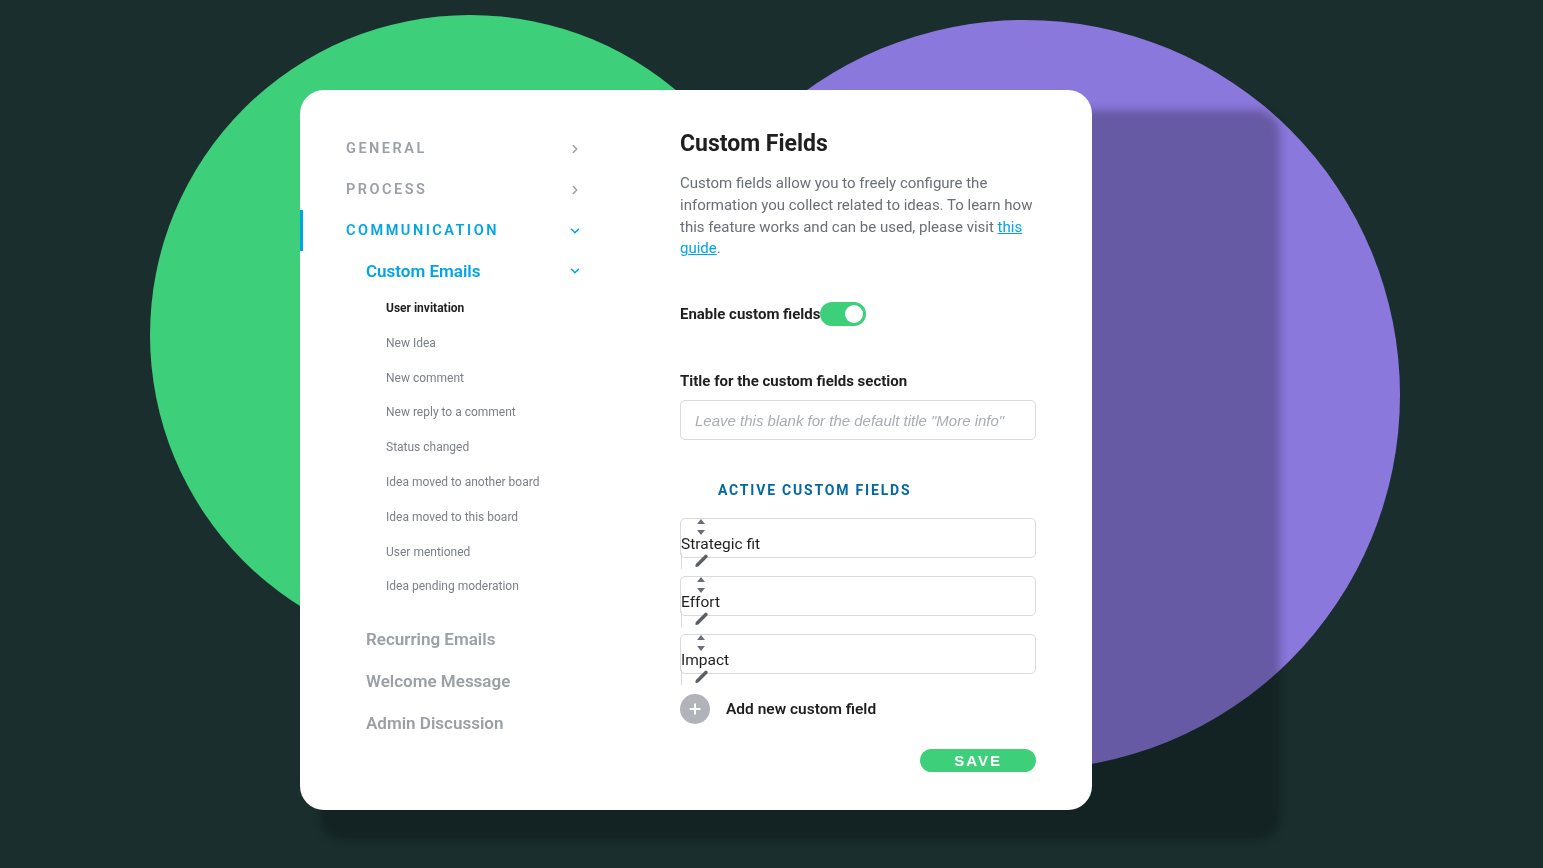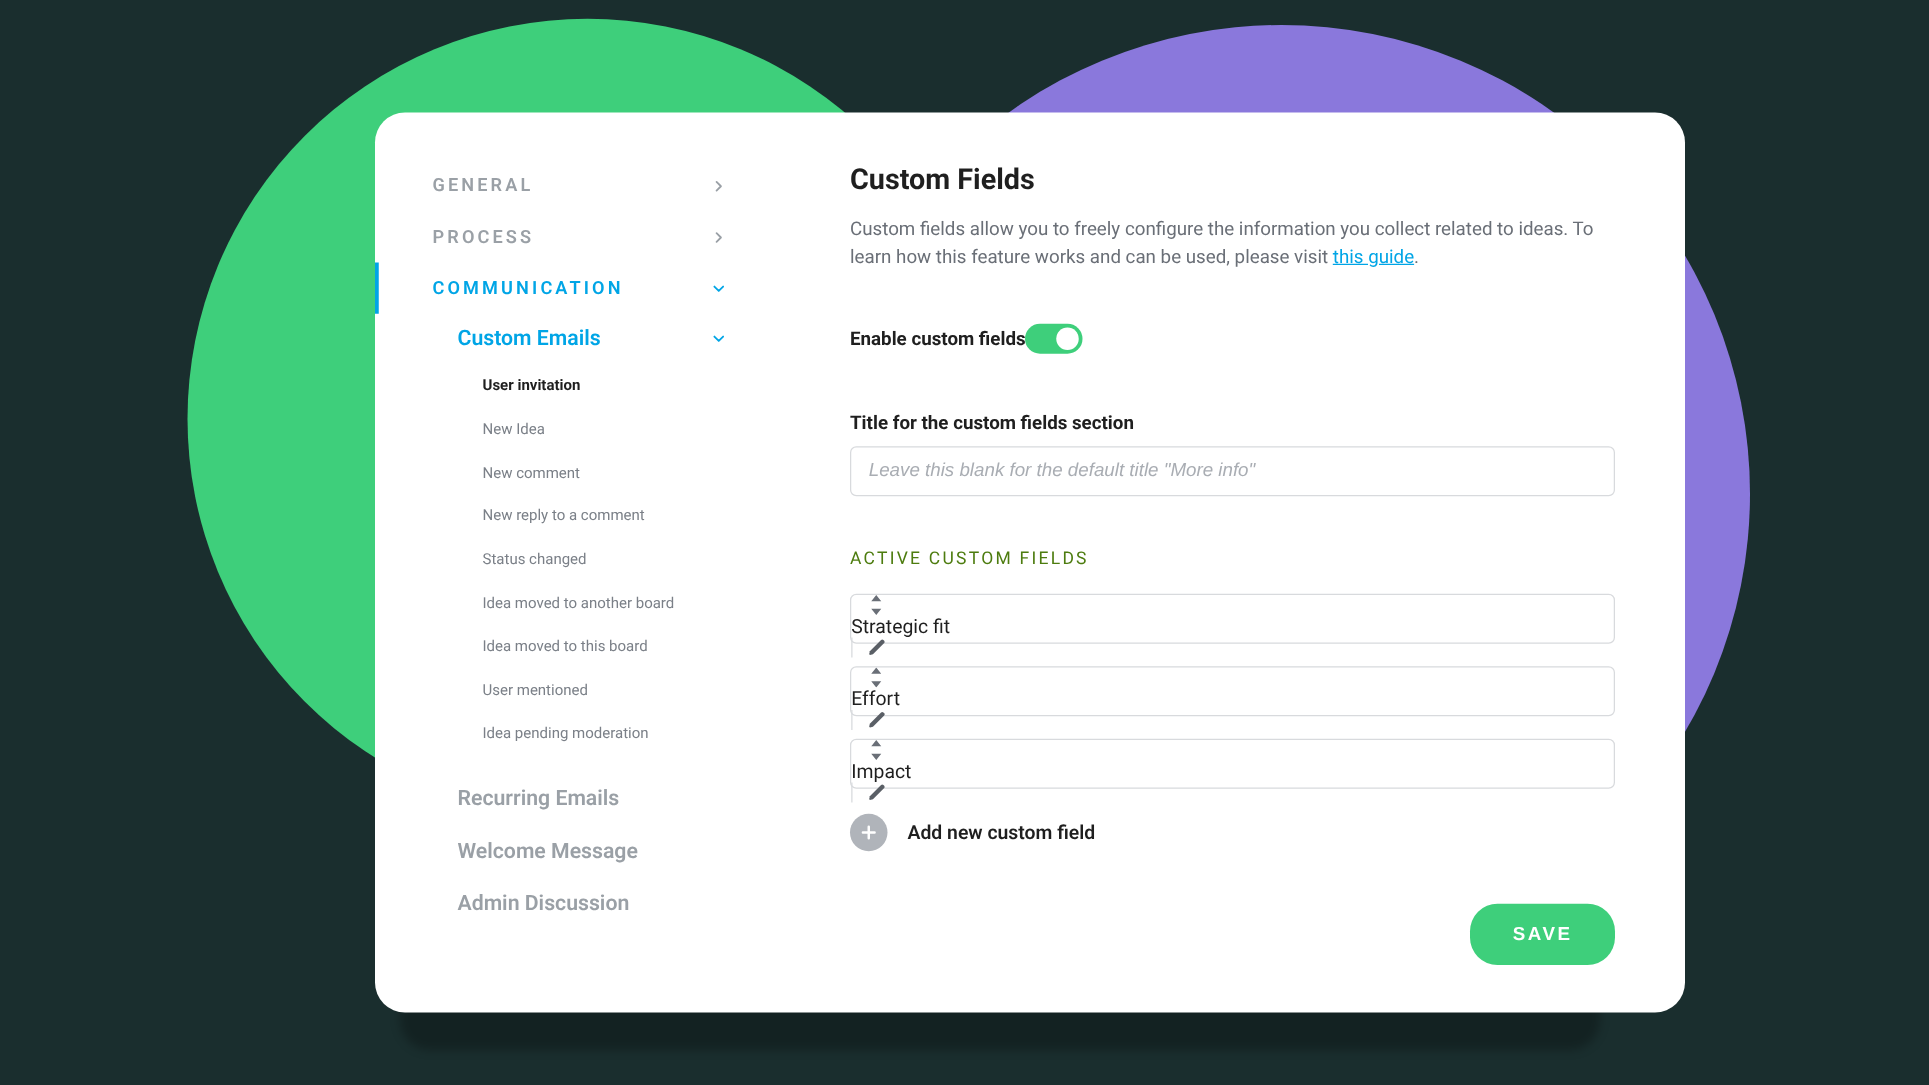--- a/index.html
+++ b/index.html
@@ -29,21 +29,21 @@
     position: absolute;
     left: 320px; top: 110px;
     width: 960px; height: 730px;
     background: rgba(0,0,0,0.25);
     border-radius: 24px;
     filter: blur(4px);
   }
   .panel {
     position: absolute;
     left: 300px; top: 90px;
-    width: 1048px; height: 720px;
+    width: 792px; height: 720px;
     background: #fff;
     border-radius: 24px;
     display: flex;
     overflow: hidden;
   }
   .sidebar {
     width: 330px;
     padding: 38px 0 30px 0;
   }
   .side-item {
@@ -109,23 +109,23 @@
     position: absolute; right: 3px; top: 3px;
     width: 18px; height: 18px; border-radius: 50%; background: #fff;
   }
   .field-label { font-size: 15px; font-weight: 700; color: #1f1f1f; margin-bottom: 10px; }
   .text-input {
     width: 100%; height: 40px; border: 1px solid #d8dadd; border-radius: 5px;
     padding: 0 14px; font-size: 15px; color: #333; font-style: italic;
   }
   .text-input::placeholder { color: #a9adb3; }
   .section-label {
-    font-size: 14px; font-weight: 400; letter-spacing: 1.8px;
-    color: #4d7c0f; text-transform: uppercase;
-    margin-top: 42px; margin-bottom: 20px;
+    font-size: 14px; font-weight: 700; letter-spacing: 1.8px;
+    color: #0369a1; text-transform: uppercase;
+    margin-top: 42px; margin-bottom: 20px; margin-left: 38px;
   }
   .cf-row {
     display: flex; align-items: stretch;
     border: 1px solid #d8dadd; border-radius: 5px;
     height: 40px; margin-bottom: 18px; flex-direction: column;
   }
   .cf-drag {
     width: 40px; display:flex; align-items:center; justify-content:center;
     cursor: grab;
   }
@@ -137,21 +137,21 @@
   .add-row { display:flex; align-items:center; gap:16px; margin-top: 20px; cursor:pointer; }
   .add-circle {
     width: 30px; height: 30px; border-radius: 50%; background: #b0b4ba;
     display:flex; align-items:center; justify-content:center;
   }
   .add-text { font-size: 15.5px; font-weight: 600; color: #1f1f1f; }
   .save-btn {
     position:absolute; right:56px; bottom:38px;
     background:#3ecf7b; color:#fff; font-weight:700; letter-spacing:2px;
     font-size:15px; border:none; border-radius:22px;
-    padding: 16px 34px; cursor:pointer;
+    padding: 3px 34px; cursor:pointer;
   }
   svg { display:block; }
 </style>
 </head>
 <body>
 
 <div class="bg-circle-green"></div>
 <div class="bg-circle-purple"></div>
 <div class="panel-shadow"></div>
 

